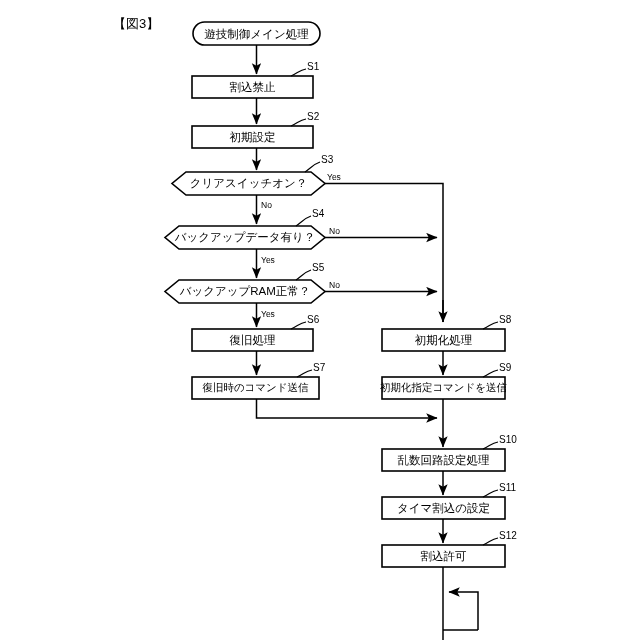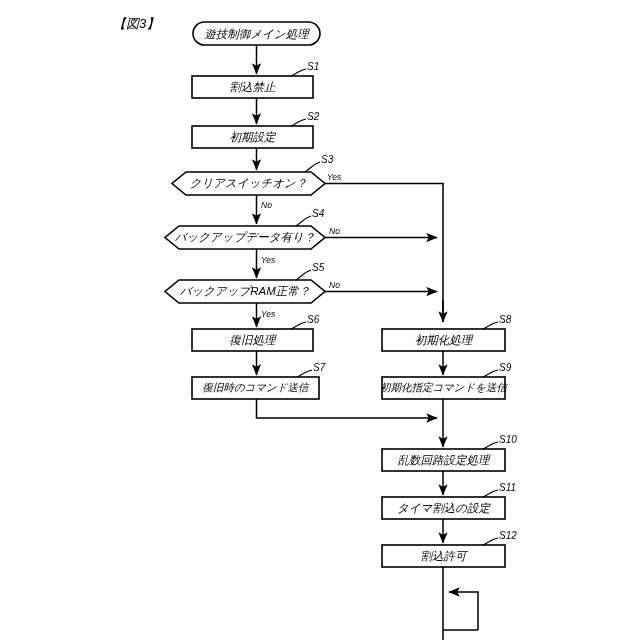--- a/index.html
+++ b/index.html
@@ -14,21 +14,20 @@
     color: #000000;
     overflow: hidden;
     position: relative;
   }
   #figure-root {
     position: absolute;
     left: 0;
     top: 0;
     width: 640px;
     height: 516px;
-    font-style: italic;
   }
   svg.flowchart {
     display: block;
     width: 640px;
     height: 640px;
   }
   .node-box {
     fill: #ffffff;
     stroke: #000000;
     stroke-width: 1.6;

